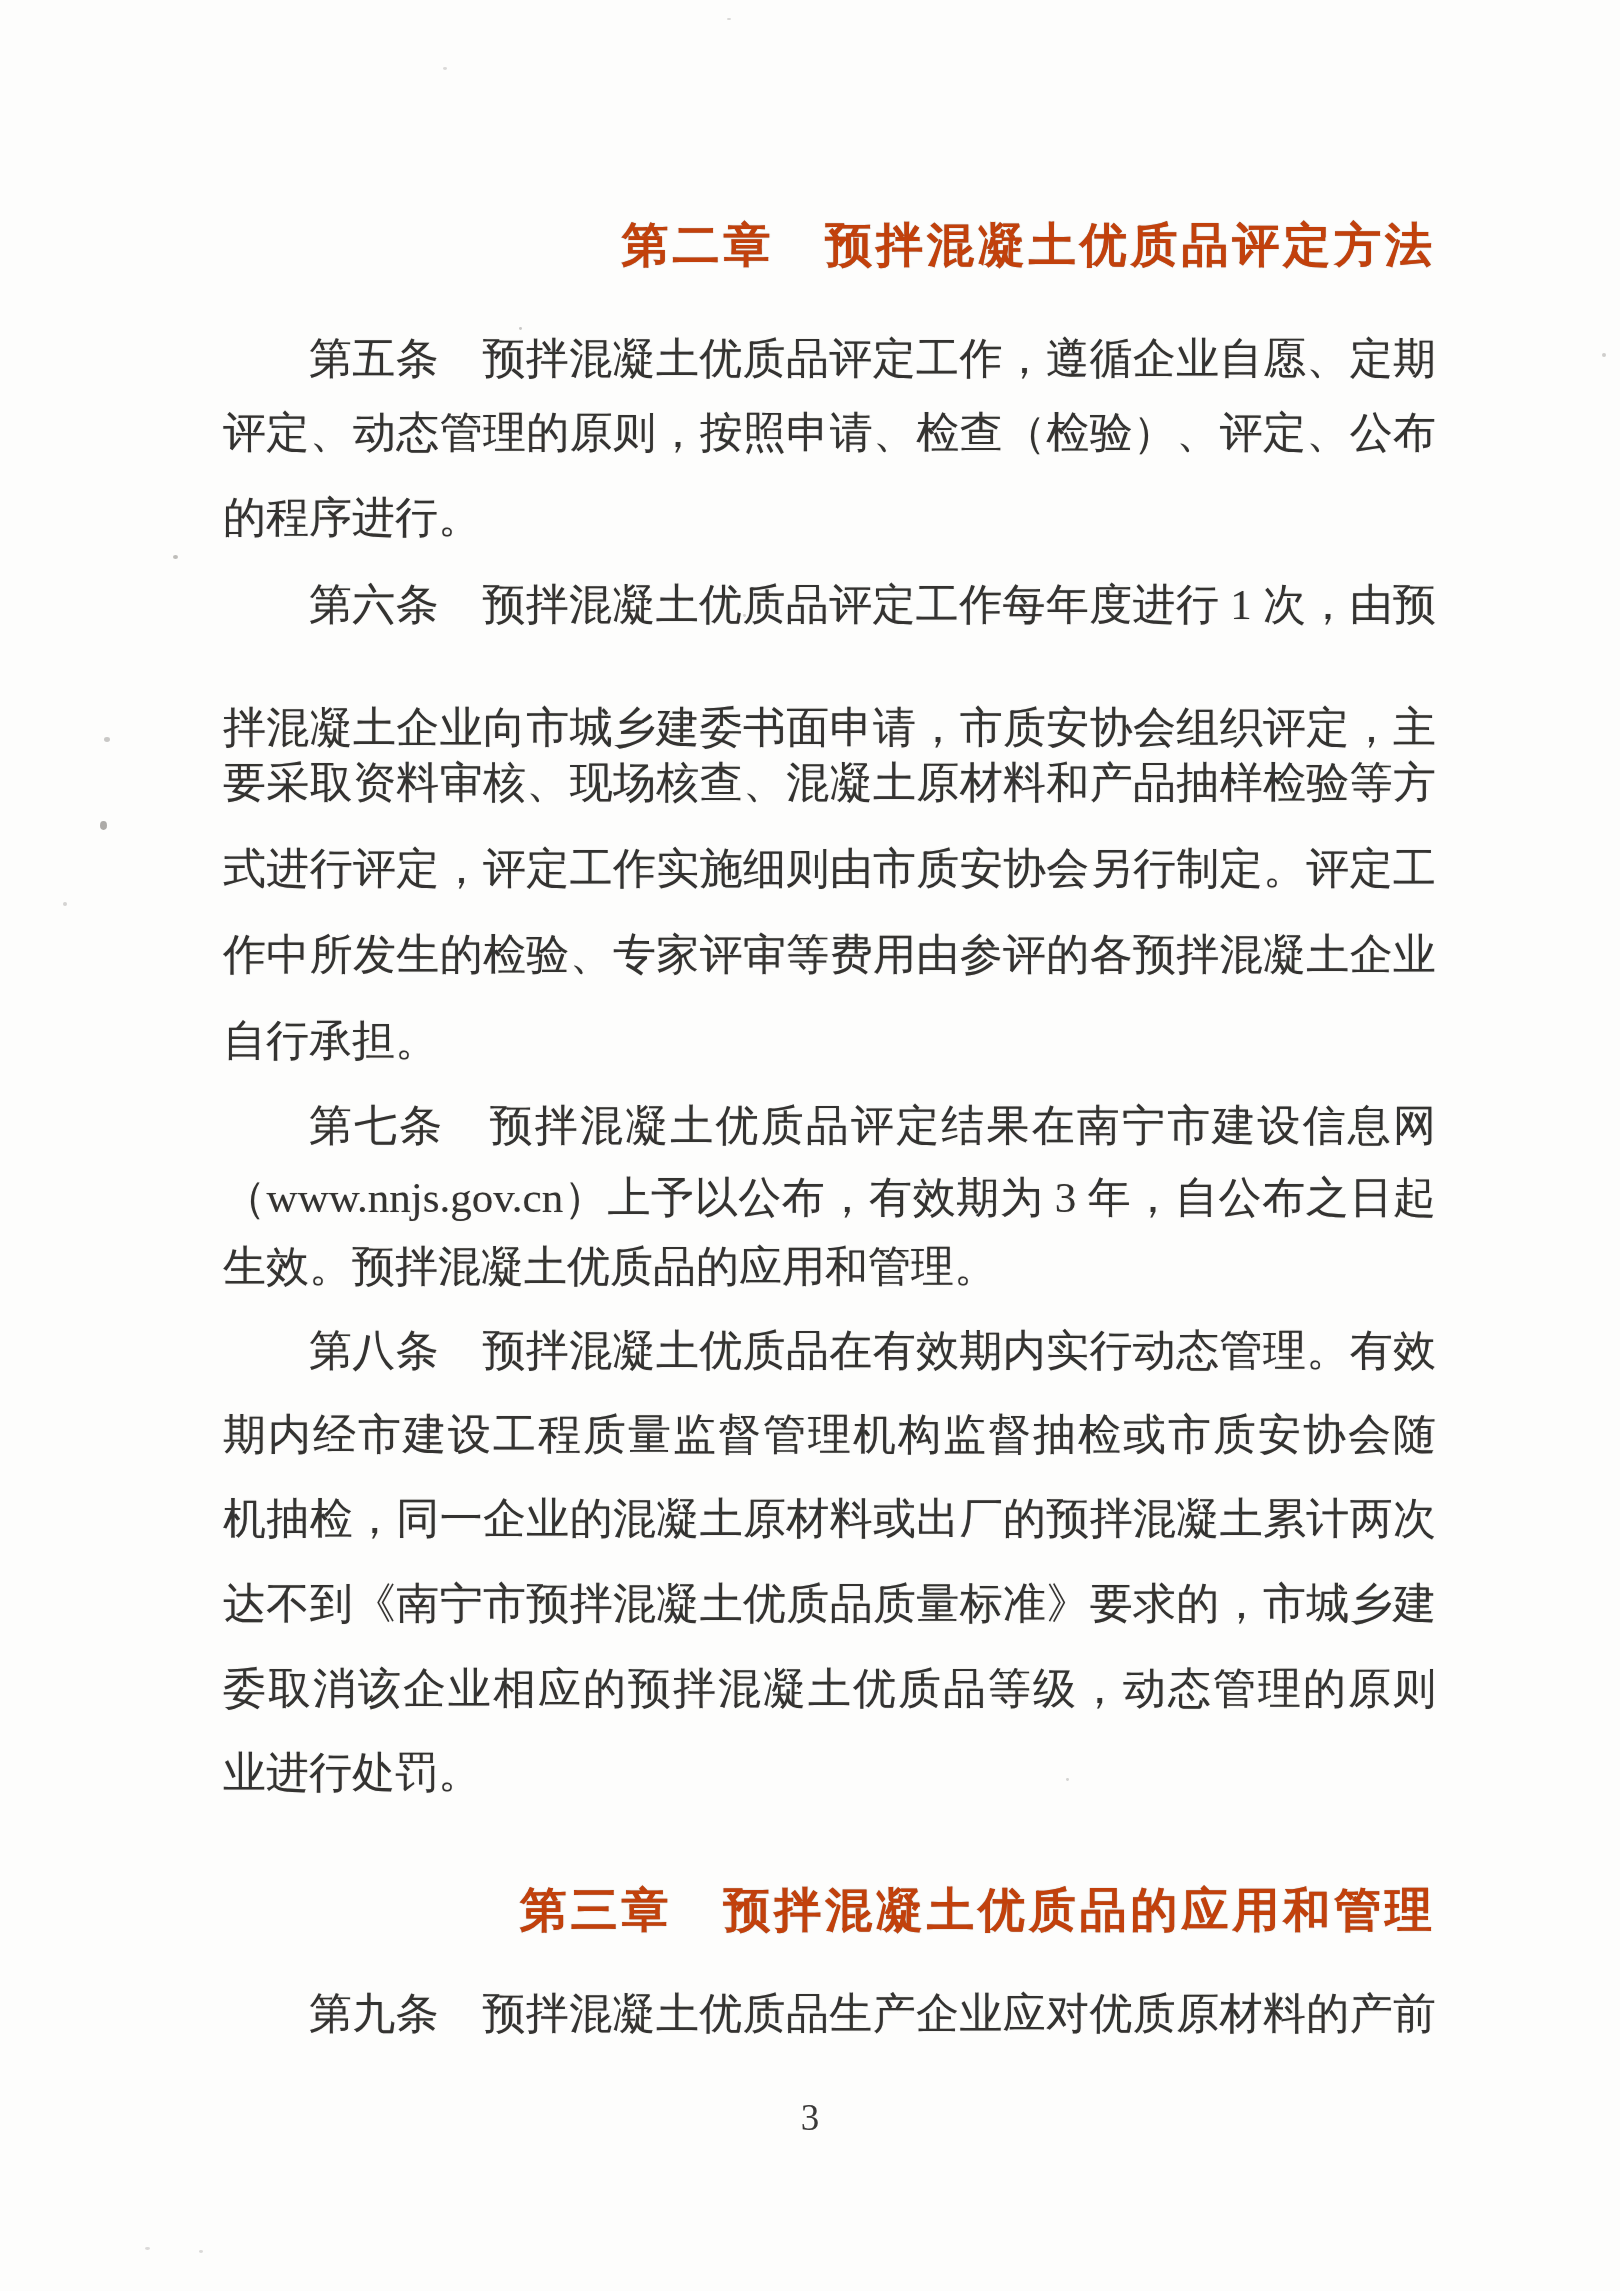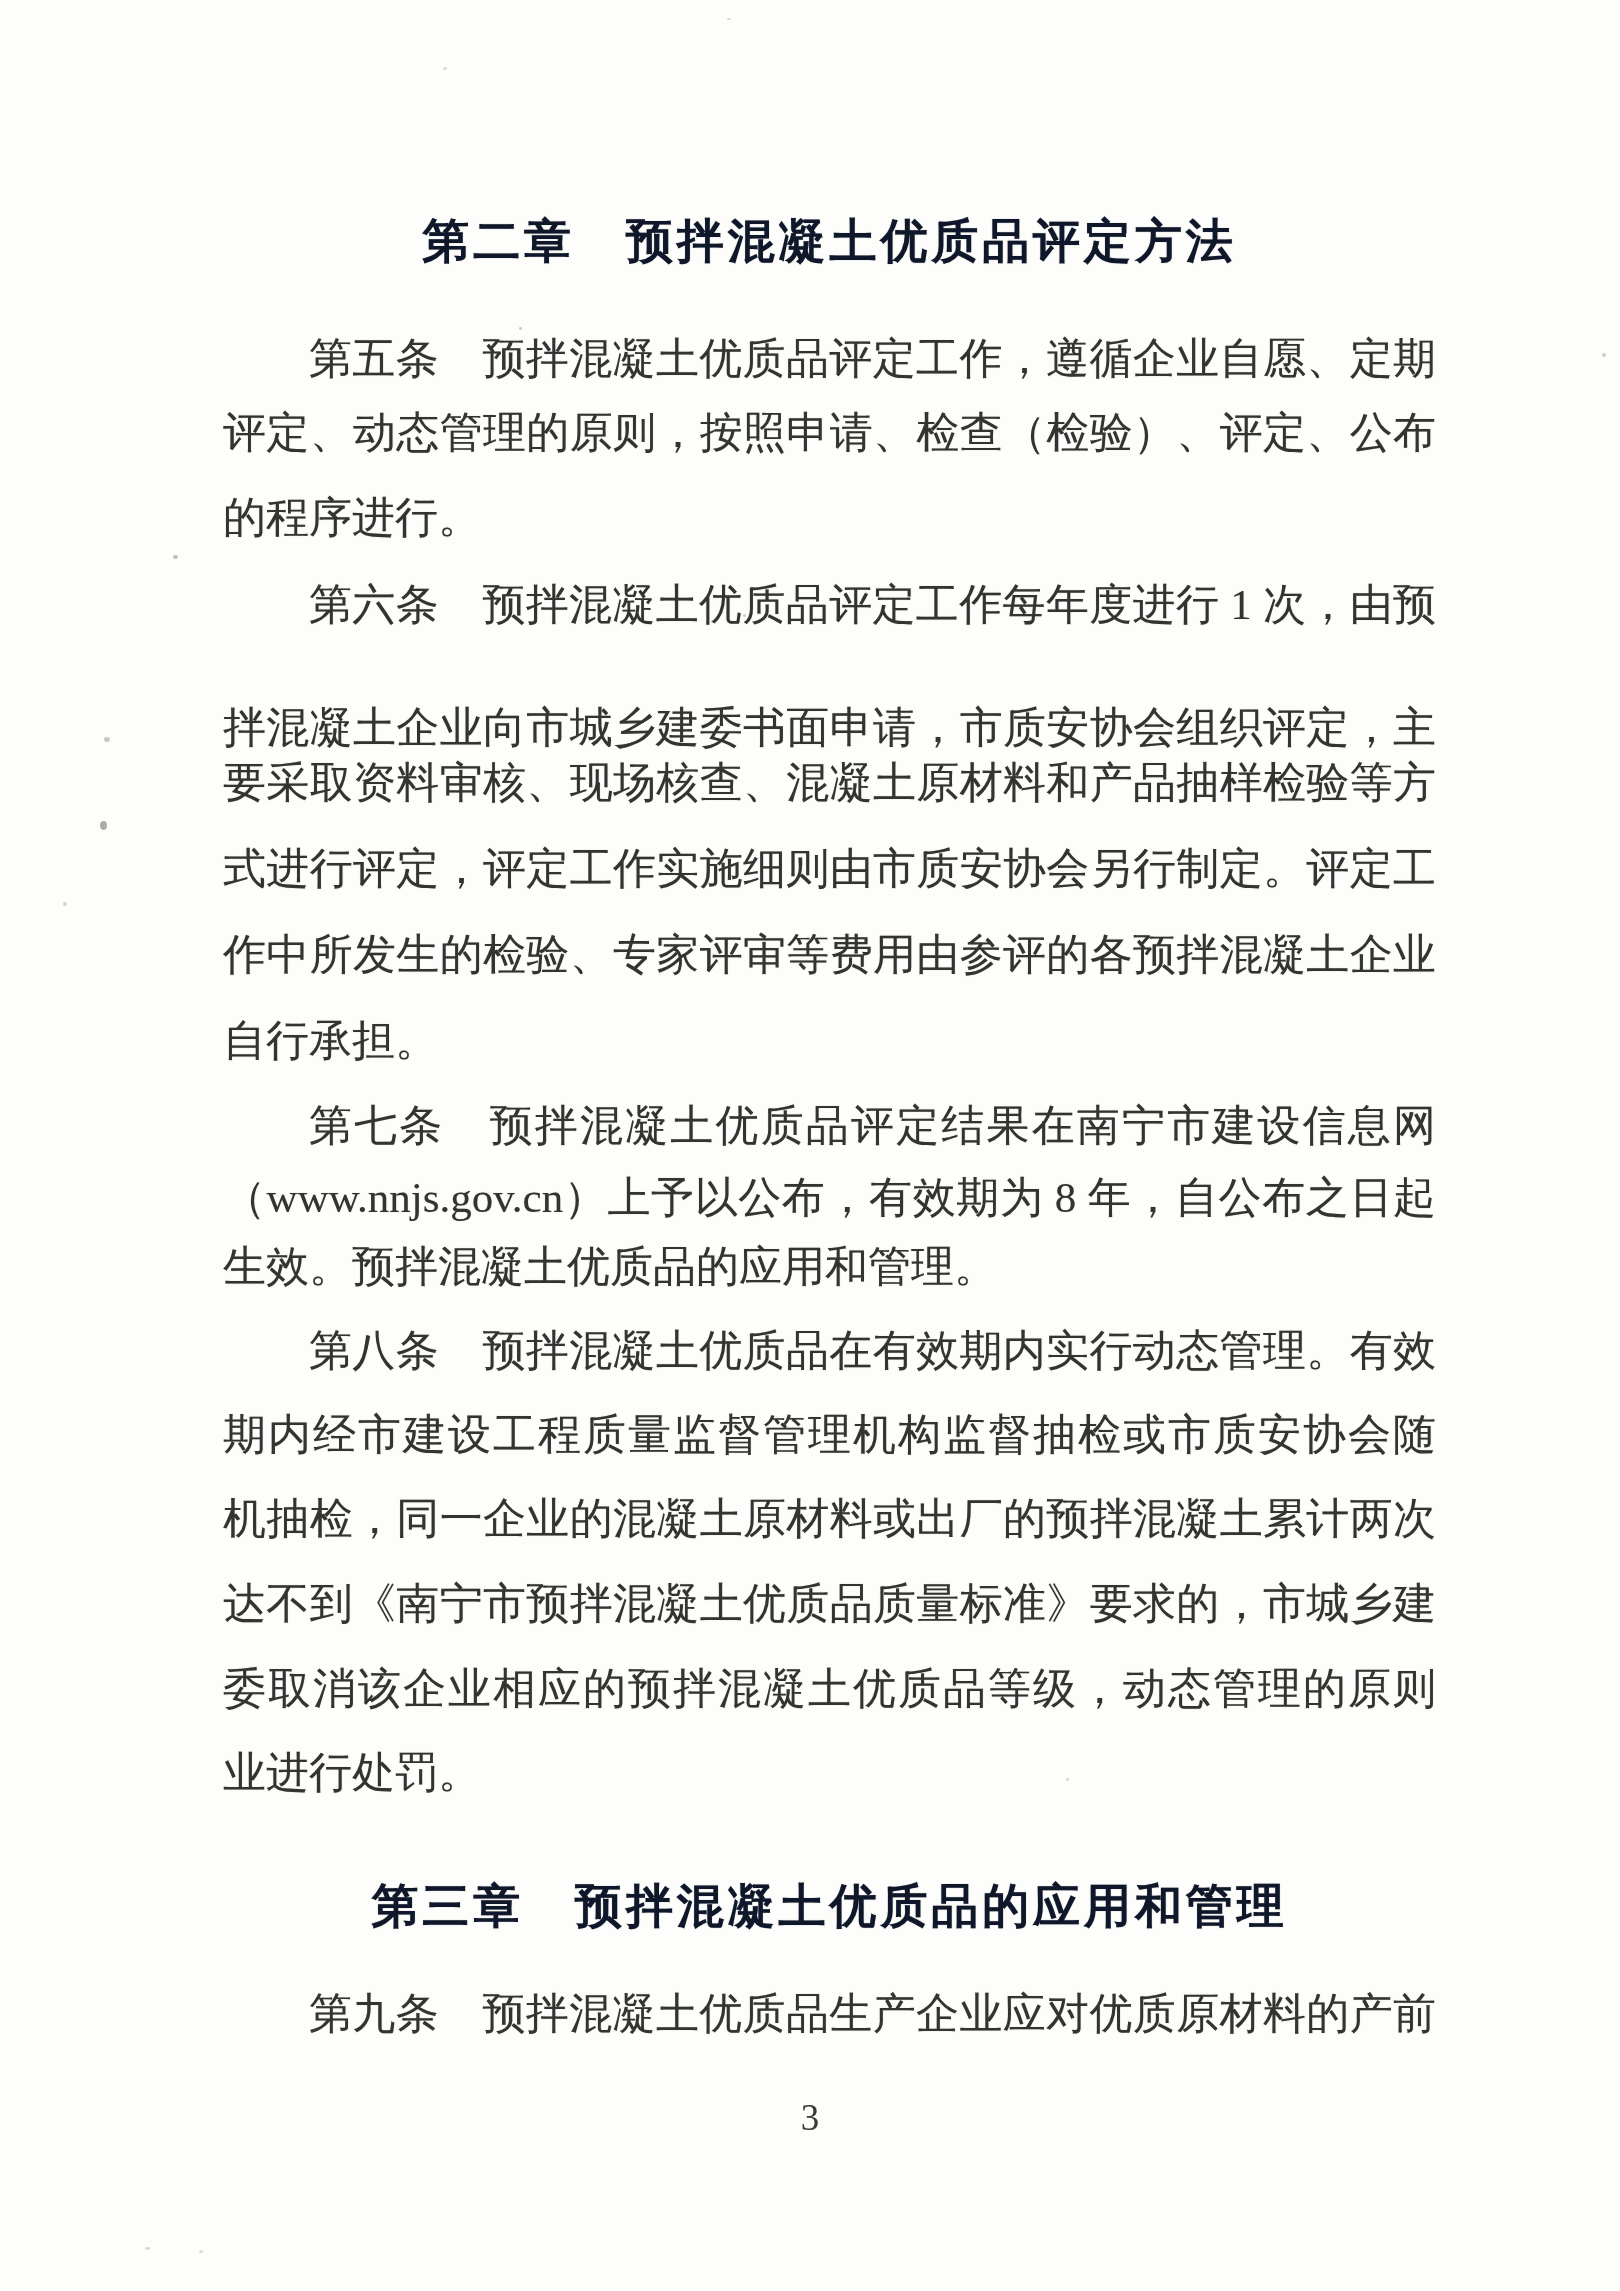--- a/index.html
+++ b/index.html
@@ -40,26 +40,26 @@
     text-align-last: justify;
     text-justify: inter-character;
   }
   .plain {
     text-align: left;
   }
   .indent {
     text-indent: 86px;
   }
   .heading {
-    font-family: Liberation Mono, monospace;
+    font-family: Liberation Sans, sans-serif;
     font-weight: 700;
-    text-align: center;
+    text-align: right;
     font-size: 47px;
     letter-spacing: 3.9px;
-    color: #0f172a;
+    color: #c2410c;
     text-shadow: 0 0 1px rgba(40,38,36,0.5);
   }
   .pagenum {
     position: absolute;
     left: 0;
     width: 100%;
     text-align: center;
     font-family: "Liberation Serif", "DejaVu Serif", serif;
     font-size: 37px;
     line-height: 47px;
@@ -97,21 +97,21 @@
     <div class="line plain" style="top:488px;">的程序进行。</div>
 
     <div class="line jfull indent" style="top:575px;">第六条　预拌混凝土优质品评定工作每年度进行 1 次，由预</div>
     <div class="line jfull" style="top:666px;margin-top:32px;">拌混凝土企业向市城乡建委书面申请，市质安协会组织评定，主</div>
     <div class="line jfull" style="top:753px;">要采取资料审核、现场核查、混凝土原材料和产品抽样检验等方</div>
     <div class="line jfull" style="top:839px;">式进行评定，评定工作实施细则由市质安协会另行制定。评定工</div>
     <div class="line jfull" style="top:925px;">作中所发生的检验、专家评审等费用由参评的各预拌混凝土企业</div>
     <div class="line plain" style="top:1011px;">自行承担。</div>
 
     <div class="line jfull indent" style="top:1096px;">第七条　预拌混凝土优质品评定结果在南宁市建设信息网</div>
-    <div class="line jfull" style="top:1168px;">（www.nnjs.gov.cn）上予以公布，有效期为 8 年，自公布之日起</div>
+    <div class="line jfull" style="top:1168px;">（www.nnjs.gov.cn）上予以公布，有效期为 3 年，自公布之日起</div>
     <div class="line plain" style="top:1237px;">生效。预拌混凝土优质品的应用和管理。</div>
 
     <div class="line jfull indent" style="top:1321px;">第八条　预拌混凝土优质品在有效期内实行动态管理。有效</div>
     <div class="line jfull" style="top:1405px;">期内经市建设工程质量监督管理机构监督抽检或市质安协会随</div>
     <div class="line jfull" style="top:1489px;font-family:Liberation Serif, serif;">机抽检，同一企业的混凝土原材料或出厂的预拌混凝土累计两次</div>
     <div class="line jfull" style="top:1574px;">达不到《南宁市预拌混凝土优质品质量标准》要求的，市城乡建</div>
     <div class="line jfull" style="top:1659px;">委取消该企业相应的预拌混凝土优质品等级，动态管理的原则</div>
     <div class="line plain" style="top:1743px;">业进行处罚。</div>
 
     <div class="line heading" style="top:1880px;">第三章　预拌混凝土优质品的应用和管理</div>

